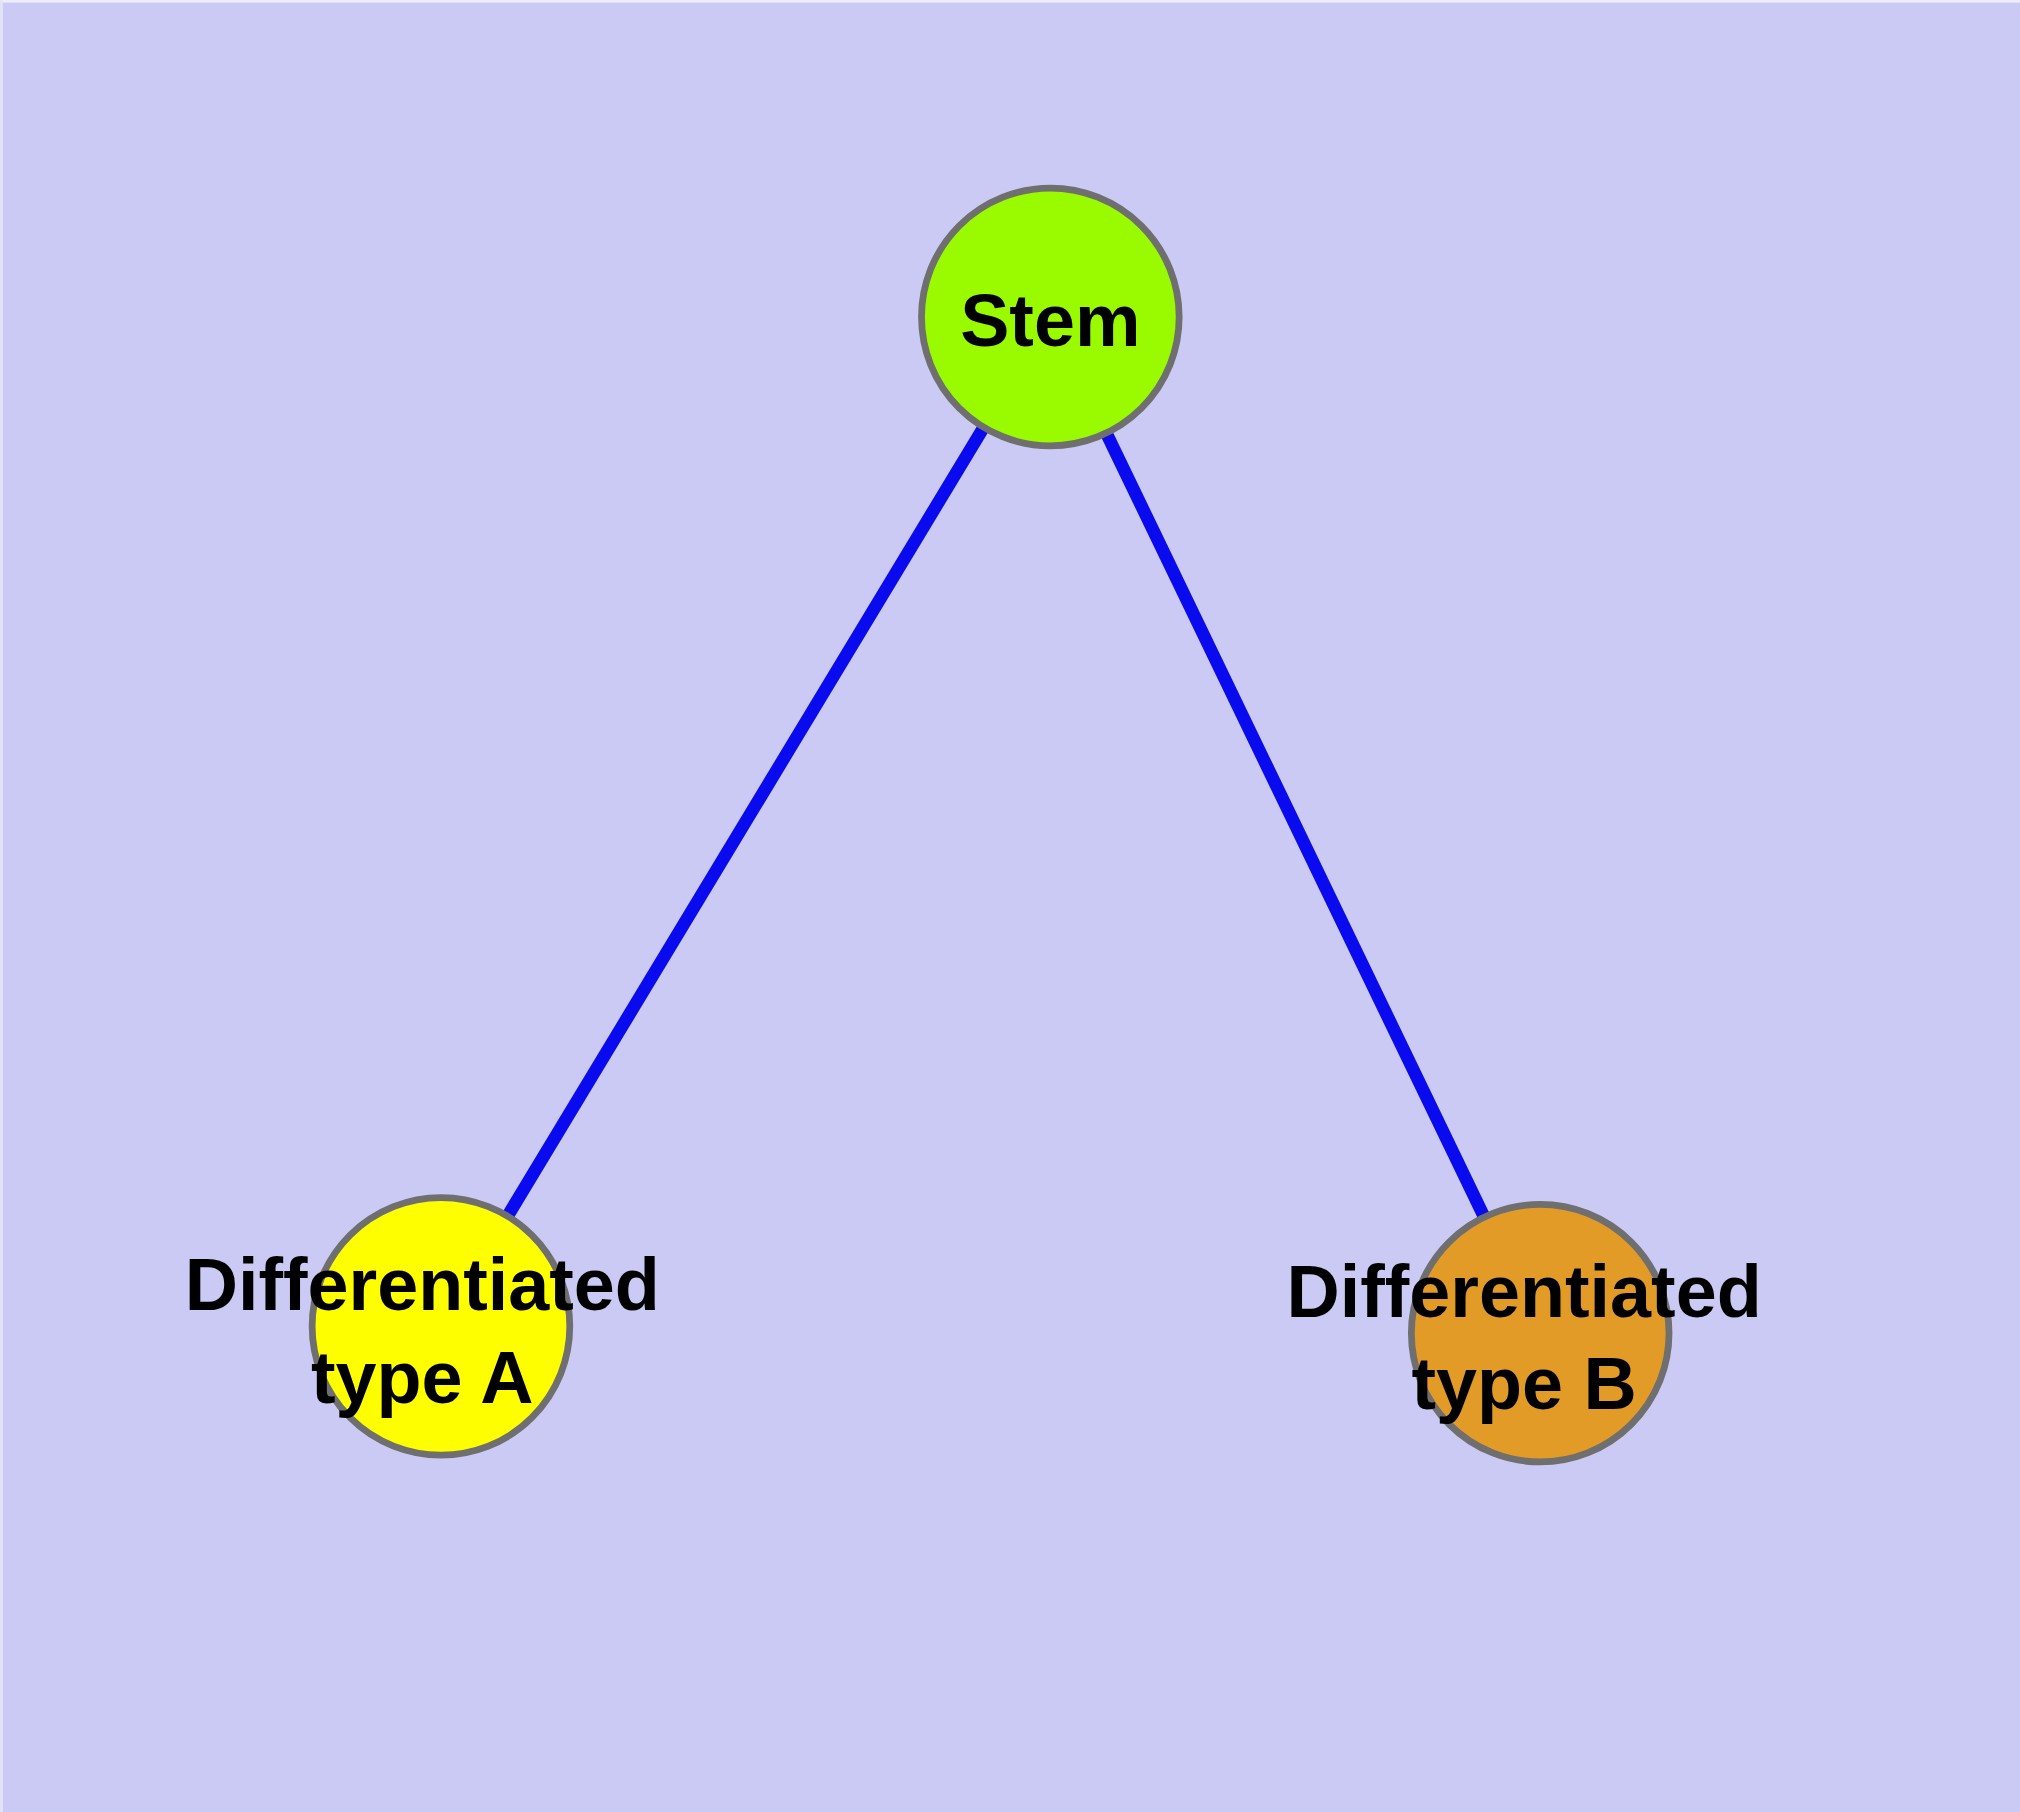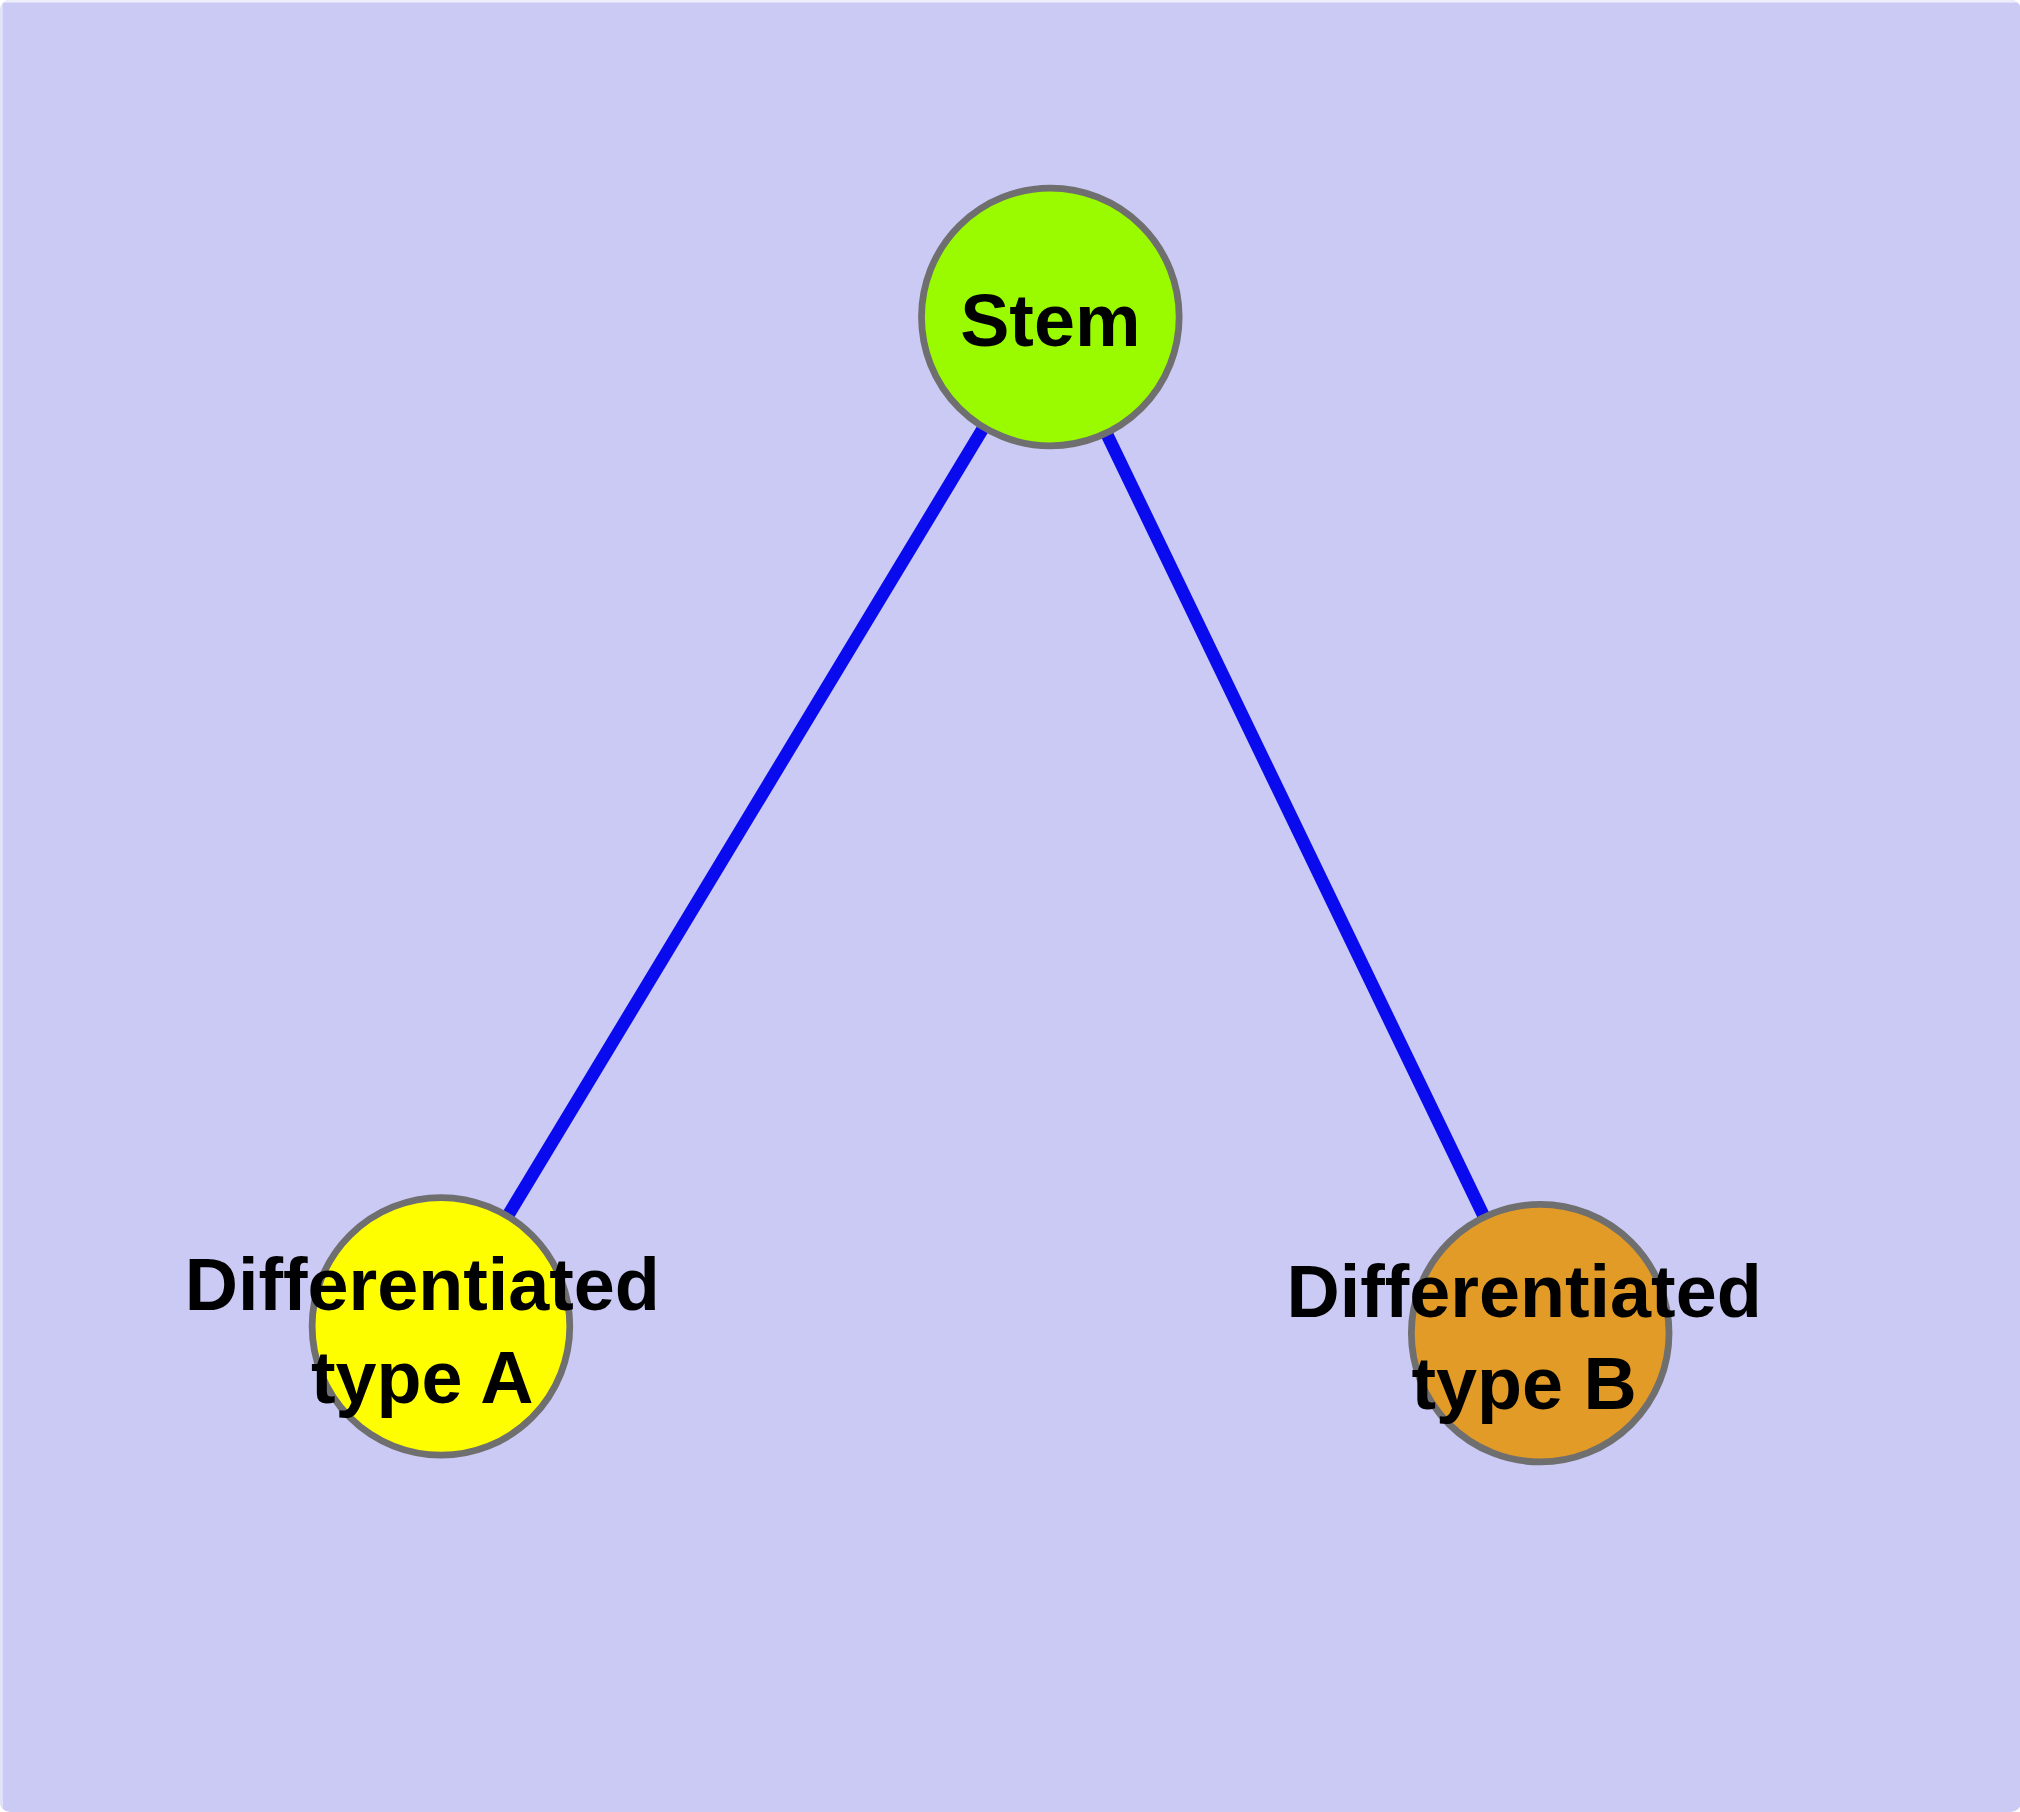--- a/index.html
+++ b/index.html
@@ -5,21 +5,20 @@
   html, body {
     margin: 0;
     padding: 0;
     background: #ffffff;
   }
   .stage {
     position: relative;
     width: 2021px;
     height: 1812px;
     overflow: hidden;
-    border-radius: 10px;
   }
   svg.graph {
     display: block;
   }
   .node-label {
     font-family: "Liberation Sans", sans-serif;
     font-weight: bold;
     font-size: 87px;
     fill: #000000;
     text-anchor: middle;

